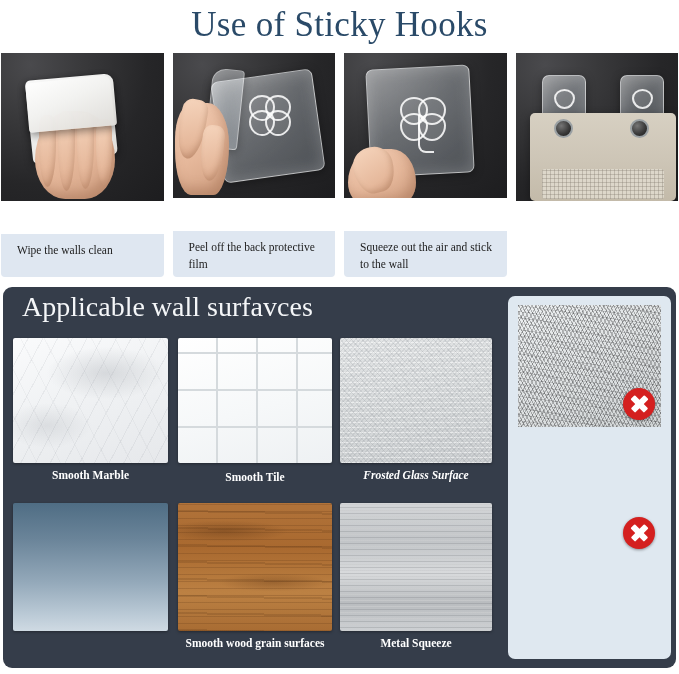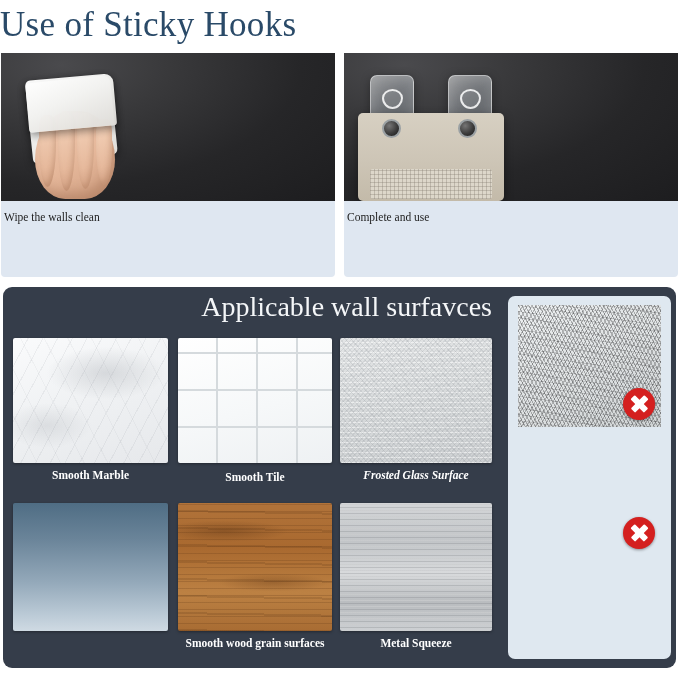--- a/index.html
+++ b/index.html
@@ -16,20 +16,21 @@
   }
 
   
   #page-title {
     position: absolute;
     top: 0;
     left: 0;
     width: 679px;
     height: 50px;
     line-height: 50px;
+    text-align: center;
     color: #2a4a68;
     font-size: 35px;
     font-family: "Liberation Serif", "DejaVu Serif", serif;
     letter-spacing: 0.3px;
     white-space: nowrap;
   }
 
   
   #steps-strip {
     position: absolute;
@@ -55,23 +56,24 @@
     background: #2c2c2e;
     overflow: hidden;
   }
   .step-caption {
     flex: 1 1 auto;
     background: #dfe7f1;
     border-radius: 0 0 4px 4px;
     color: #1c1c1c;
     font-size: 11.5px;
     line-height: 17px;
-    padding: 8px 9px 4px 3px;
+    padding: 8px 9px 4px 16px;
     box-sizing: border-box;
     font-family: "Liberation Serif", "DejaVu Serif", serif;
+    margin-top: 33px;
   }
 
   
   .dark-bg {
     position: absolute;
     inset: 0;
     background:
       radial-gradient(ellipse at 18% 8%, #4a4a4d 0%, #39393b 28%, #262628 62%, #1d1d1f 100%);
   }
   .hand {
@@ -141,21 +143,21 @@
     height: 381px;
     background: #353d4a;
     border-radius: 9px;
     box-sizing: border-box;
   }
   #surfaces-heading {
     position: absolute;
     left: 22px;
     top: 291px;
     width: 470px;
-    text-align: right;
+    text-align: left;
     color: #f4f6f8;
     font-size: 28px;
     font-family: "Liberation Serif", "DejaVu Serif", serif;
     white-space: nowrap;
   }
 
   #surfaces-grid {
     position: absolute;
     left: 13px;
     top: 338px;
@@ -305,35 +307,63 @@
       <div class="hand" style="left:34px; top:58px; width:80px; height:88px;"></div>
       <div class="finger" style="left:38px; top:62px; width:17px; height:72px;"></div>
       <div class="finger" style="left:57px; top:58px; width:17px; height:80px;"></div>
       <div class="finger" style="left:76px; top:60px; width:17px; height:76px;"></div>
       <div class="finger" style="left:95px; top:66px; width:16px; height:66px;"></div>
       <div class="cloth" style="left:26px; top:24px; width:88px; height:52px; transform:rotate(-5deg); border-radius:5px 9px 3px 3px; opacity:.97;"></div>
     </div>
     <div class="step-caption">Wipe the walls clean</div>
   </div>
 
-
+  <div class="step-card">
+    <div class="step-photo">
+      <div class="dark-bg"></div>
+      <div class="hook-plate" style="left:44px; top:22px; width:100px; height:100px; transform:rotate(-8deg);"></div>
+      <div class="hook-plate" style="left:36px; top:16px; width:30px; height:78px; transform:rotate(6deg); border-radius:14px 4px 4px 14px; opacity:.85;"></div>
+      <div class="hook-flower" style="left:76px; top:42px; width:22px; height:22px;"></div>
+      <div class="hook-flower" style="left:92px; top:42px; width:22px; height:22px;"></div>
+      <div class="hook-flower" style="left:76px; top:57px; width:22px; height:22px;"></div>
+      <div class="hook-flower" style="left:92px; top:57px; width:22px; height:22px;"></div>
+      <div class="hand" style="left:2px; top:50px; width:54px; height:92px; border-radius:32% 40% 30% 30% / 40% 46% 56% 50%;"></div>
+      <div class="finger" style="left:6px; top:46px; width:26px; height:60px; transform:rotate(10deg);"></div>
+      <div class="finger" style="left:28px; top:72px; width:22px; height:56px; transform:rotate(6deg);"></div>
+    </div>
+    <div class="step-caption">Peel off the back protective film</div>
+  </div>
+
+  <div class="step-card">
+    <div class="step-photo">
+      <div class="dark-bg"></div>
+      <div class="hook-plate" style="left:24px; top:14px; width:102px; height:106px; transform:rotate(-3deg);"></div>
+      <div class="hook-flower" style="left:56px; top:44px; width:24px; height:24px;"></div>
+      <div class="hook-flower" style="left:74px; top:44px; width:24px; height:24px;"></div>
+      <div class="hook-flower" style="left:56px; top:60px; width:24px; height:24px;"></div>
+      <div class="hook-flower" style="left:74px; top:60px; width:24px; height:24px;"></div>
+      <div class="hook-stem" style="left:74px; top:62px; width:14px; height:36px;"></div>
+      <div class="hand" style="left:4px; top:96px; width:68px; height:56px; border-radius:40% 36% 26% 26% / 60% 60% 40% 40%;"></div>
+      <div class="finger" style="left:10px; top:94px; width:40px; height:46px; transform:rotate(-14deg); border-radius:46% 46% 40% 40% / 40% 40% 60% 60%;"></div>
+    </div>
+    <div class="step-caption">Squeeze out the air and stick to the wall</div>
+  </div>
 
   <div class="step-card">
     <div class="step-photo">
       <div class="dark-bg"></div>
       <div class="hook-plate" style="left:26px; top:22px; width:42px; height:48px;"></div>
       <div class="hook-plate" style="left:104px; top:22px; width:42px; height:48px;"></div>
       <div class="hook-flower" style="left:38px; top:36px; width:17px; height:16px;"></div>
       <div class="hook-flower" style="left:116px; top:36px; width:17px; height:16px;"></div>
       <div class="bag" style="left:14px; top:60px; width:146px; height:88px;"></div>
       <div class="bag-mesh" style="left:26px; top:116px; width:122px; height:30px;"></div>
       <div class="grommet" style="left:38px; top:66px; width:19px; height:19px;"></div>
       <div class="grommet" style="left:114px; top:66px; width:19px; height:19px;"></div>
     </div>
-    <div class="step-caption">Complete and use</div>
   </div>
 
 </div>
 
 <div id="surfaces-panel"></div>
 
 <div id="surfaces-heading">Applicable wall surfavces</div>
 
 <div id="surfaces-grid">
 

